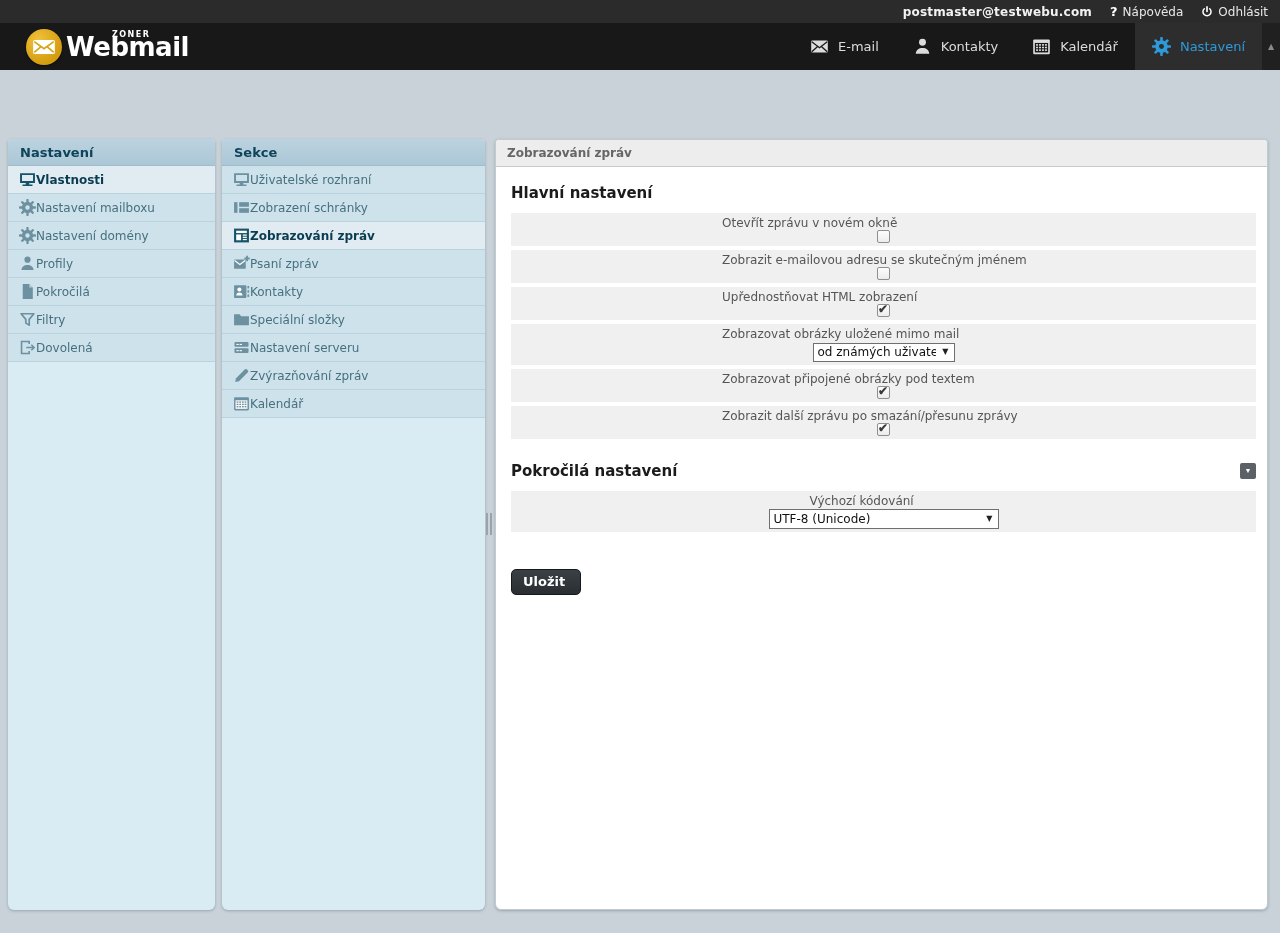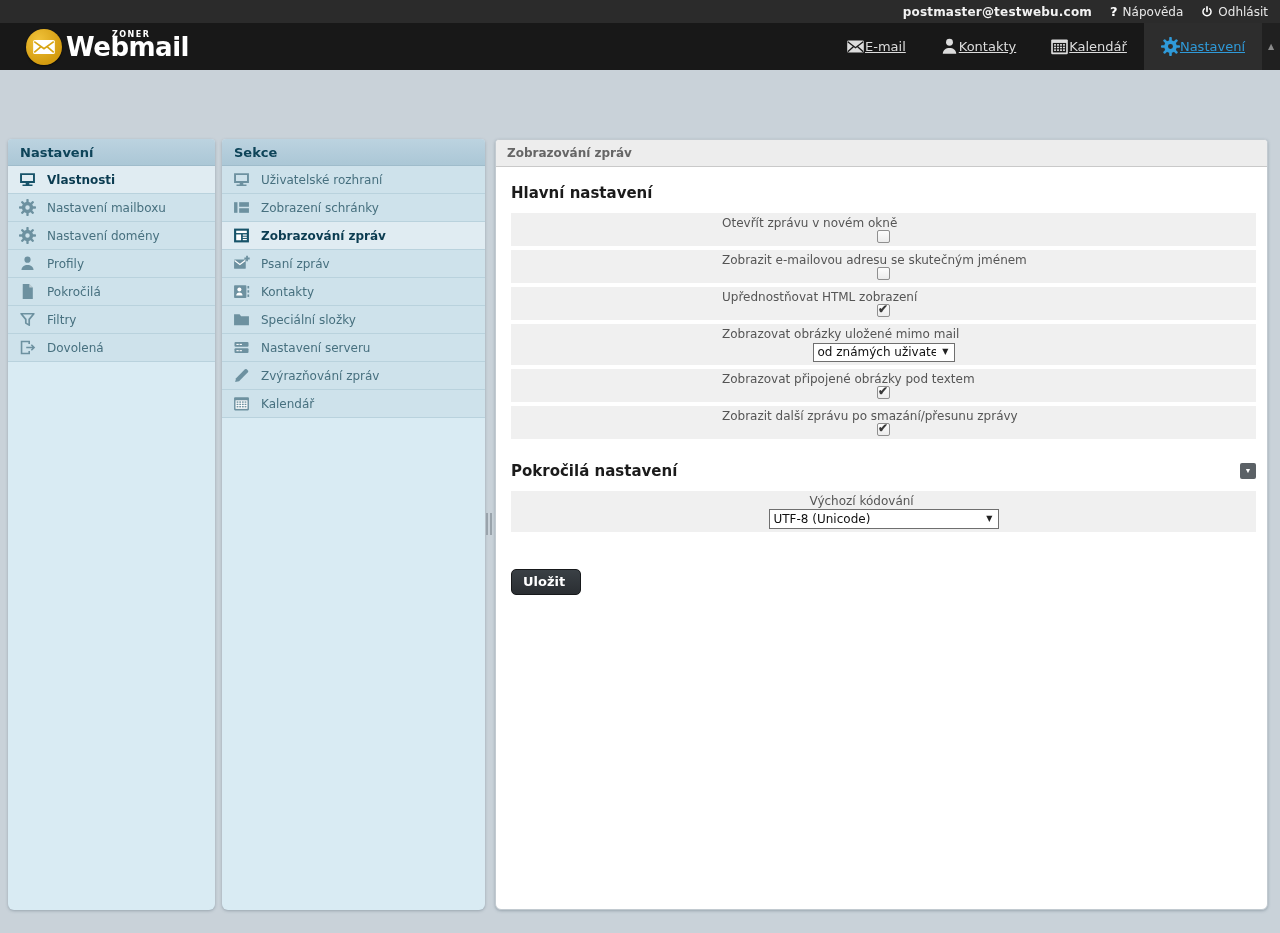--- a/index.html
+++ b/index.html
@@ -14,34 +14,34 @@
   .topbar .icon svg { width:12px; height:12px; display:block; }
 
   
   .navbar { height:47px; background:#181818; display:flex; align-items:stretch; --cts:#181818; }
   .logo { display:flex; align-items:center; padding-left:26px; position:relative; width:220px; cursor:pointer; }
   .logo-circle { width:36px; height:36px; border-radius:50%; background:radial-gradient(circle at 35% 30%, #f0c23a, #d49c10 70%); display:flex; align-items:center; justify-content:center; box-shadow:0 1px 2px rgba(0,0,0,.6); }
   .logo-circle svg { width:26px; height:26px; }
   .logo-text { color:#fff; font-size:26px; font-weight:bold; letter-spacing:-.5px; margin-left:4px; line-height:1; }
   .logo-zoner { position:absolute; top:7px; left:112px; color:#fff; font-size:8px; letter-spacing:1.5px; font-weight:bold; }
   .nav-spacer { flex:1; }
-  .nav-item { display:flex; align-items:center; padding:0 17px; color:#dcdcdc; font-size:13px; cursor:pointer;text-decoration:underline; }
+  .nav-item { display:flex; align-items:center; gap:9px; padding:0 17px; color:#dcdcdc; font-size:13px; cursor:pointer; }
   .nav-item .icon svg { width:19px; height:19px; display:block; }
   .nav-item.active { background:#2d2d2d; color:#2f9ad9; }
   .nav-collapse { width:18px; display:flex; align-items:center; justify-content:center; color:#8a8a8a; font-size:8px; cursor:pointer; background:#202020; }
 
   
   .panel { position:absolute; top:139px; bottom:23px; border-radius:4px 4px 6px 6px; box-shadow:0 1px 3px rgba(60,80,95,.35); overflow:hidden; }
   .panel-sidebar { background:#d9ebf3; --cts:#ffffff; }
   #panel-settings { left:8px;  width:207px; }
   #panel-sections { left:222px; width:263px;text-align:right; }
   #panel-main { left:495px; width:773px; background:#ffffff; border:1px solid #c2cad0; }
 
   .side-header { height:27px; background:linear-gradient(#bcd3e0,#abc7d6); display:flex; align-items:center; padding:0 12px; font-size:13px; font-weight:bold; color:#0e4459; border-bottom:1px solid #9fbccb; }
-  .side-item { height:28px; display:flex; align-items:center; gap:11px; padding:0 11px; background:#cee2eb; border-bottom:1px solid #b9d2dd; font-size:12px; color:#47707f; cursor:pointer; }
+  .side-item { height:28px; display:flex; align-items:center; padding:0 11px; background:#cee2eb; border-bottom:1px solid #b9d2dd; font-size:12px; color:#47707f; cursor:pointer; }
   .side-item .icon { width:17px; height:17px; color:#6d91a0; flex:0 0 auto; }
   .side-item .icon svg { width:17px; height:17px; display:block; }
   .side-item.selected { background:#e0ecf2; color:#0b3c51; font-weight:bold; }
   .side-item.selected .icon { color:#175369; }
 
   
   .splitter { position:absolute; left:484px; top:511px; width:10px; height:26px; display:flex; align-items:center; justify-content:center; gap:2px; cursor:col-resize; }
   .splitter i { display:block; width:2px; height:22px; background:#99a3ab; }
 
   

